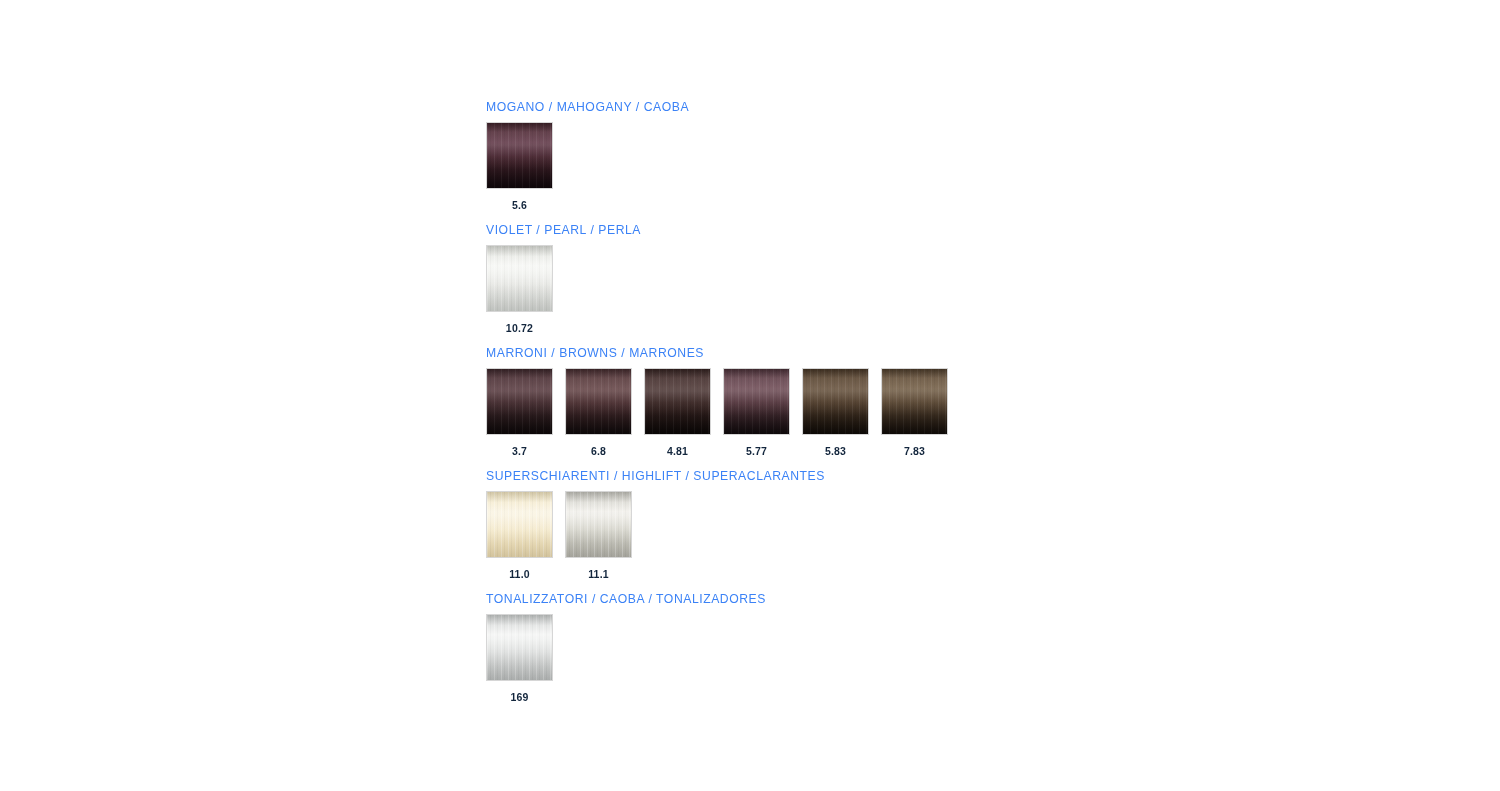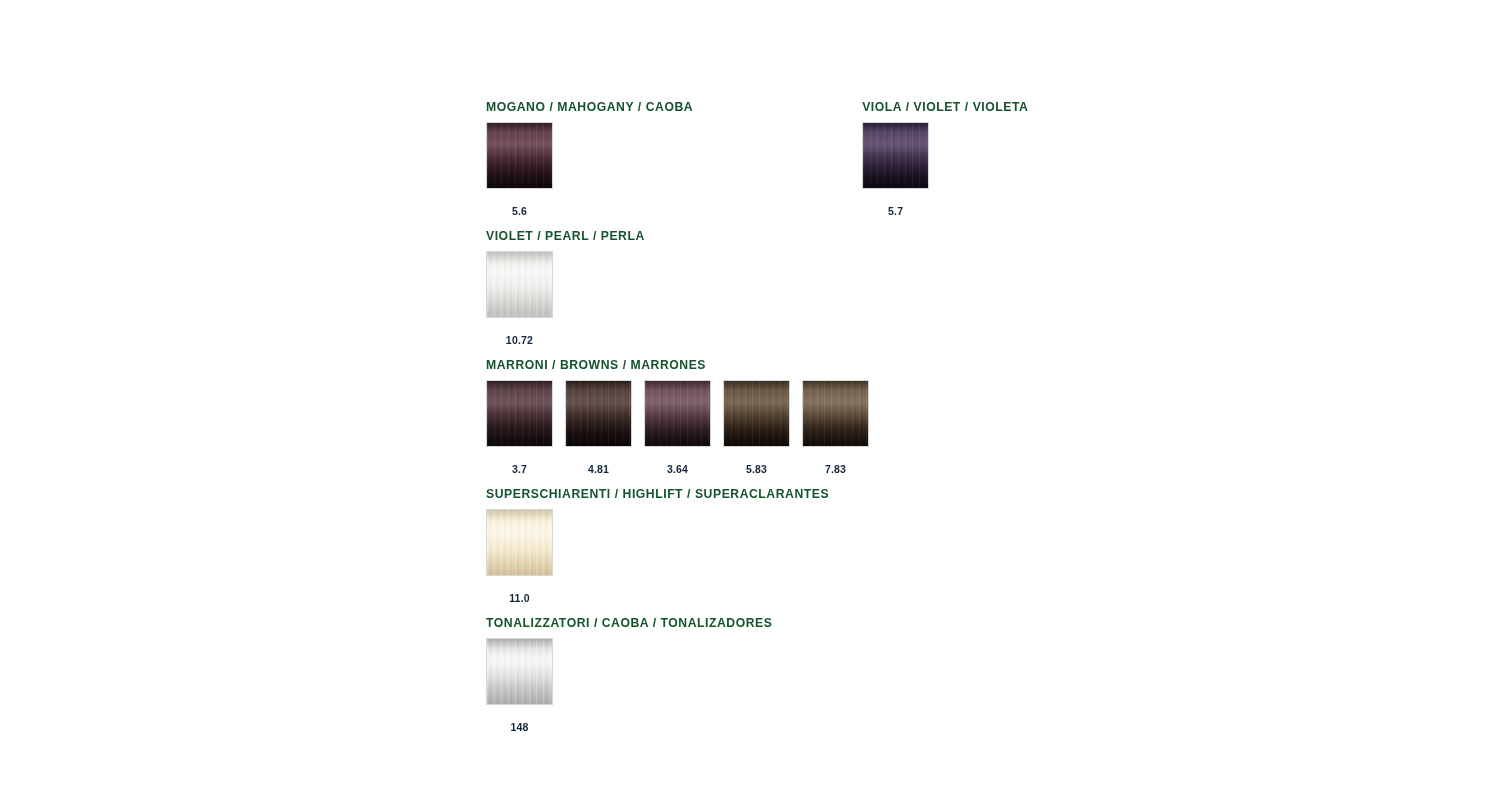--- a/index.html
+++ b/index.html
@@ -31,22 +31,22 @@
   }
 
   .section {
     position: relative;
     margin-bottom: 12px;
   }
 
   .section-header {
     font-size: 12.2px;
     letter-spacing: 0.55px;
-    color: #14532d;
-    font-weight: 700;
+    color: #3b82f6;
+    font-weight: 400;
     line-height: 14px;
     white-space: nowrap;
     margin: 0 0 8px 0;
     font-family: "Liberation Sans", sans-serif;
   }
 
   .swatch-row {
     display: flex;
     flex-direction: row;
     align-items: flex-start;
@@ -128,21 +128,21 @@
       rgba(255,255,255,0.00) 3px,
       rgba(0,0,0,0.045) 3px,
       rgba(0,0,0,0.045) 4px,
       rgba(0,0,0,0.00) 4px,
       rgba(0,0,0,0.00) 7px
     );
     opacity: 0.9;
   }
 
   .swatch-label {
-    margin-top: 16px;
+    margin-top: 10px;
     font-size: 10.5px;
     font-weight: 700;
     color: #13263d;
     letter-spacing: 0.2px;
     line-height: 12px;
     text-align: center;
     font-family: "Liberation Sans", sans-serif;
   }
 
   
@@ -176,33 +176,20 @@
                 <div class="strands"></div>
                 <div class="sheen"></div>
               </div>
               <div class="swatch-label">5.6</div>
             </div>
           </div>
       </div>
 
       <div class="dual-group-gap"></div>
 
-      <div class="section">
-        <div class="section-header">VIOLA / VIOLET / VIOLETA</div>
-        <div class="swatch-row">
-            <div class="swatch-cell">
-              <div class="swatch">
-                <div class="fill" style="background: linear-gradient(rgb(61, 44, 77) 0%, rgb(74, 52, 89) 30%, rgb(52, 38, 64) 62%, rgb(20, 15, 26) 100%);"></div>
-                <div class="strands"></div>
-                <div class="sheen"></div>
-              </div>
-              <div class="swatch-label">5.7</div>
-            </div>
-          </div>
-      </div>
     </div>
 
     <div class="section" style="margin-top:12px;">
       <div class="section-header">VIOLET / PEARL / PERLA</div>
       <div class="swatch-row">
           <div class="swatch-cell">
             <div class="swatch light">
               <div class="fill" style="background: linear-gradient(rgb(218, 220, 214) 0%, rgb(243, 244, 240) 30%, rgb(227, 228, 224) 62%, rgb(211, 214, 210) 100%);"></div>
               <div class="strands"></div>
               <div class="sheen"></div>
@@ -218,33 +205,41 @@
           <div class="swatch-cell">
             <div class="swatch">
               <div class="fill" style="background: linear-gradient(rgb(70, 44, 49) 0%, rgb(82, 51, 56) 30%, rgb(58, 37, 40) 62%, rgb(19, 12, 13) 100%);"></div>
               <div class="strands"></div>
               <div class="sheen"></div>
             </div>
             <div class="swatch-label">3.7</div>
           </div>
           <div class="swatch-cell">
             <div class="swatch">
+              <div class="fill" style="background: linear-gradient(rgb(80, 51, 54) 0%, rgb(94, 60, 62) 30%, rgb(66, 41, 43) 62%, rgb(22, 14, 15) 100%);"></div>
+              <div class="strands"></div>
+              <div class="sheen"></div>
+            </div>
+            <div class="swatch-label">6.8</div>
+          </div>
+          <div class="swatch-cell">
+            <div class="swatch">
               <div class="fill" style="background: linear-gradient(rgb(62, 41, 39) 0%, rgb(71, 48, 46) 30%, rgb(51, 33, 31) 62%, rgb(16, 10, 9) 100%);"></div>
               <div class="strands"></div>
               <div class="sheen"></div>
             </div>
             <div class="swatch-label">4.81</div>
           </div>
           <div class="swatch-cell">
             <div class="swatch">
               <div class="fill" style="background: linear-gradient(rgb(89, 58, 67) 0%, rgb(105, 69, 79) 30%, rgb(74, 48, 54) 62%, rgb(24, 15, 18) 100%);"></div>
               <div class="strands"></div>
               <div class="sheen"></div>
             </div>
-            <div class="swatch-label">3.64</div>
+            <div class="swatch-label">5.77</div>
           </div>
           <div class="swatch-cell">
             <div class="swatch">
               <div class="fill" style="background: linear-gradient(rgb(84, 64, 45) 0%, rgb(97, 75, 53) 30%, rgb(69, 52, 37) 62%, rgb(22, 15, 10) 100%);"></div>
               <div class="strands"></div>
               <div class="sheen"></div>
             </div>
             <div class="swatch-label">5.83</div>
           </div>
           <div class="swatch-cell">
@@ -262,31 +257,39 @@
       <div class="section-header">SUPERSCHIARENTI / HIGHLIFT / SUPERACLARANTES</div>
       <div class="swatch-row">
           <div class="swatch-cell">
             <div class="swatch light">
               <div class="fill" style="background: linear-gradient(rgb(239, 226, 189) 0%, rgb(248, 240, 216) 30%, rgb(242, 230, 196) 62%, rgb(234, 217, 174) 100%);"></div>
               <div class="strands"></div>
               <div class="sheen"></div>
             </div>
             <div class="swatch-label">11.0</div>
           </div>
+          <div class="swatch-cell">
+            <div class="swatch light">
+              <div class="fill" style="background: linear-gradient(rgb(195, 194, 186) 0%, rgb(236, 234, 227) 30%, rgb(207, 206, 196) 62%, rgb(182, 181, 172) 100%);"></div>
+              <div class="strands"></div>
+              <div class="sheen"></div>
+            </div>
+            <div class="swatch-label">11.1</div>
+          </div>
         </div>
     </div>
 
     <div class="section" style="margin-top:12px;">
       <div class="section-header">TONALIZZATORI / CAOBA / TONALIZADORES</div>
       <div class="swatch-row">
           <div class="swatch-cell">
             <div class="swatch light">
               <div class="fill" style="background: linear-gradient(rgb(199, 202, 201) 0%, rgb(240, 241, 240) 30%, rgb(213, 215, 214) 62%, rgb(189, 192, 191) 100%);"></div>
               <div class="strands"></div>
               <div class="sheen"></div>
             </div>
-            <div class="swatch-label">148</div>
+            <div class="swatch-label">169</div>
           </div>
         </div>
     </div>
 
   </div>
 </div>
 
 </body></html>

